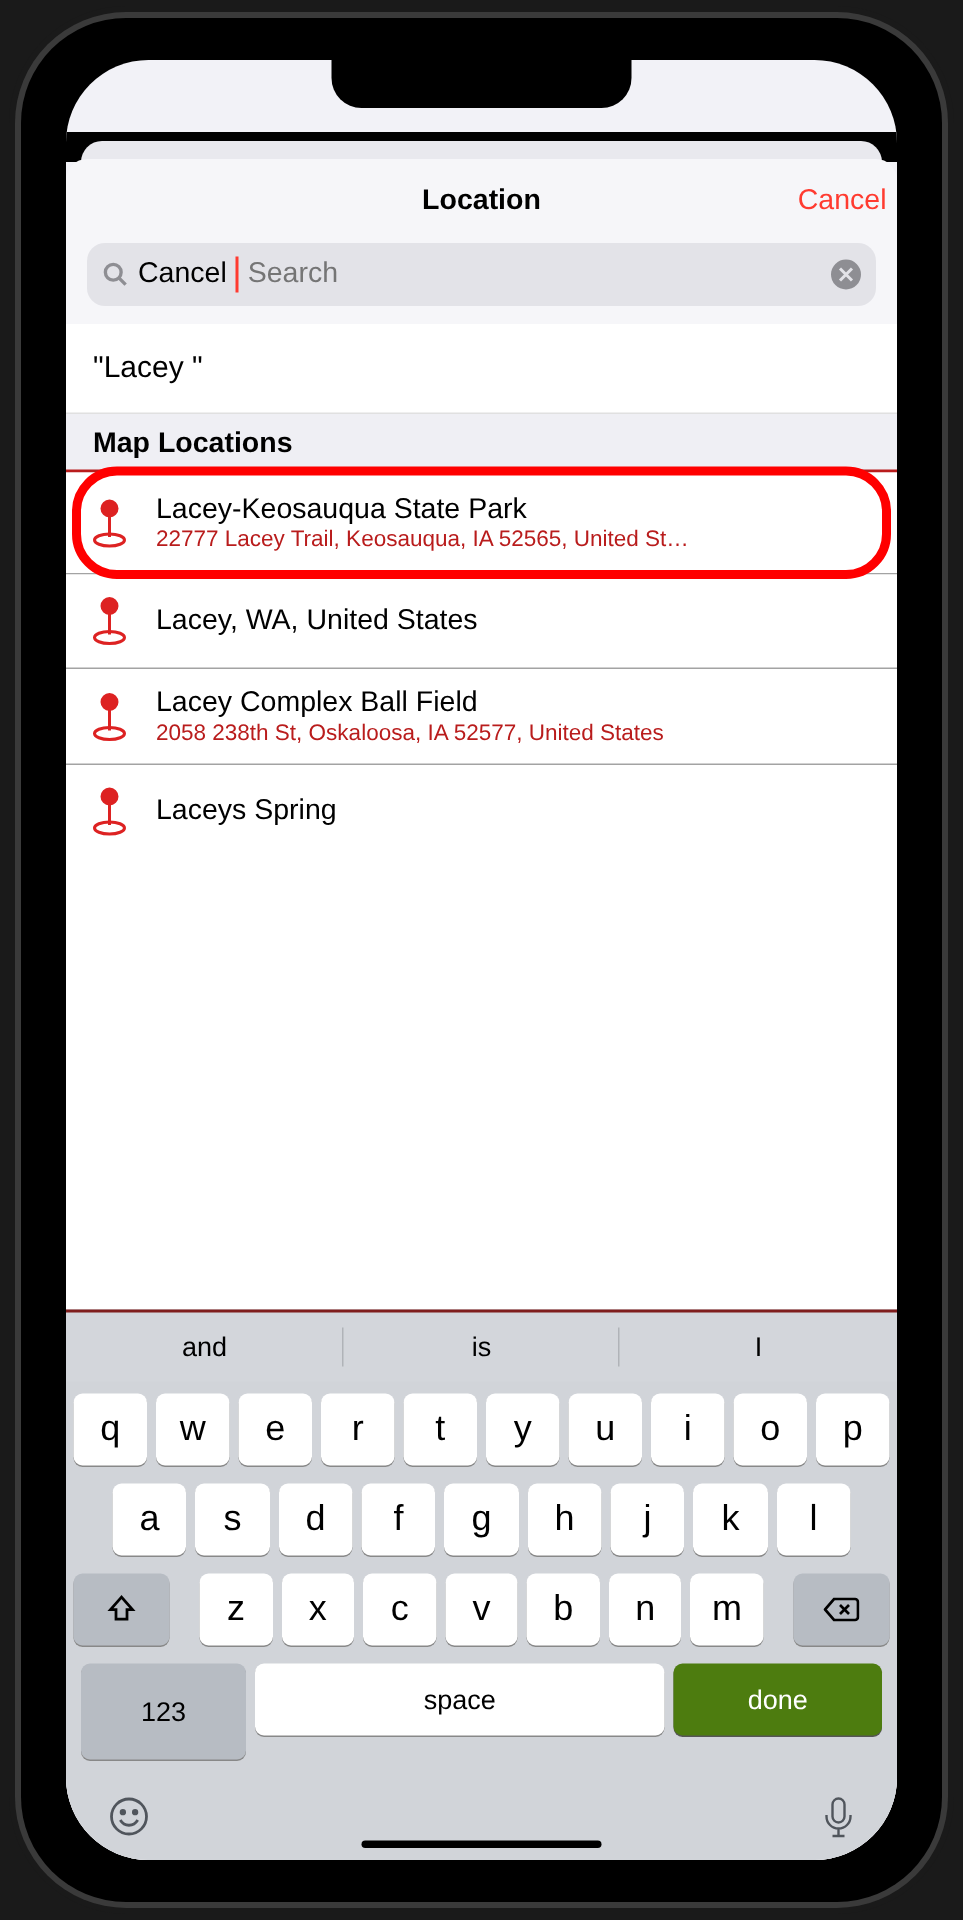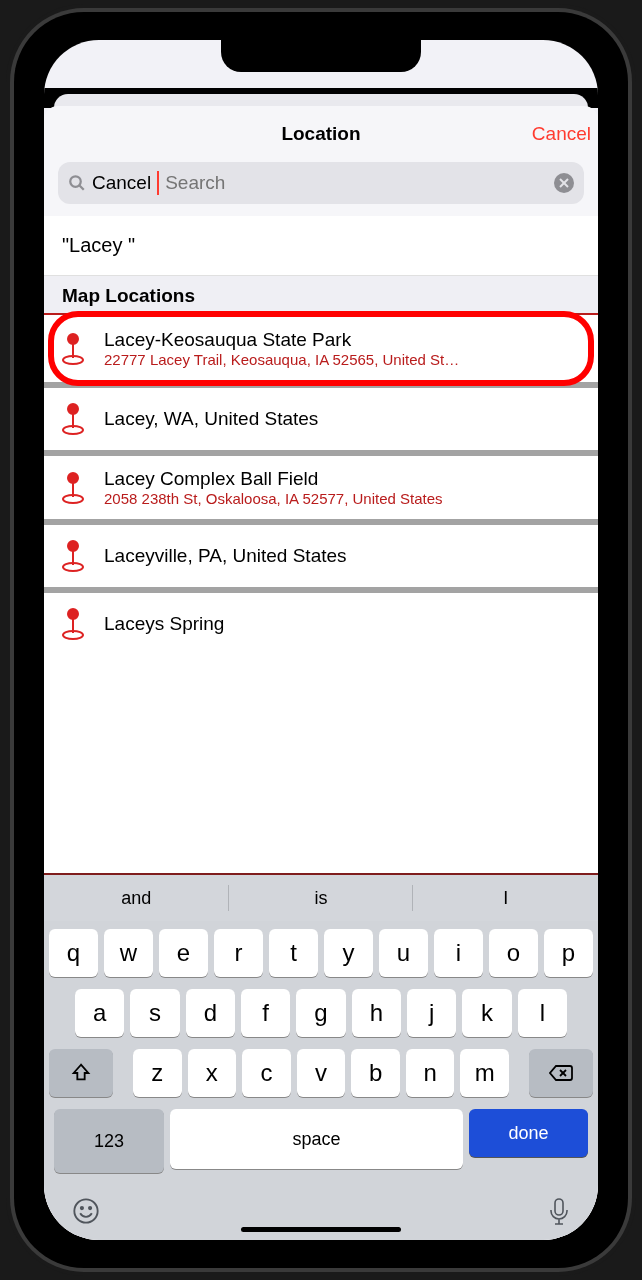--- a/index.html
+++ b/index.html
@@ -132,21 +132,21 @@
     font-size: 19px;
     font-weight: 600;
     color: #000;
     border-bottom: 2px solid #b91c1c;
   }
   .result-row {
     display: flex;
     align-items: center;
     gap: 16px;
     padding: 12px 16px 12px 14px;
-    border-bottom: 6px solid #a3a3a3;
+    border-bottom: 1px solid #a3a3a3;
     background: #fff;
     position: relative;
   }
   .result-row .pin-icon {
     width: 30px; height: 38px;
     flex-shrink: 0;
     display: flex; align-items: center; justify-content: center;
   }
   .result-text { flex: 1; min-width: 0; }
   .result-title { font-size: 19px; color: #000; white-space: nowrap; overflow: hidden; text-overflow: ellipsis; }
@@ -205,22 +205,22 @@
   }
   .key-row.row2 { padding: 0 26px; }
   .key-row.row3 .key-shift, .key-row.row3 .key-del {
     background: #b7bcc3;
     width: 64px;
     flex: none;
   }
   .key-row.row3 .spacer-narrow { width: 8px; flex: none; }
   .bottom-row { display: flex; gap: 6px; padding: 0 5px; margin-bottom: 8px; }
   .key-123 { background: #b7bcc3; width: 110px; flex: none; border-radius: 6px; box-shadow: 0 1px 0 #888; height: 64px; display: flex; align-items:center; justify-content:center; font-size:18px; }
-  .key-space { flex: 1; background: #fff; border-radius: 6px; box-shadow: 0 1px 0 #888; height: 60px; display:flex; align-items:center; justify-content:center; font-size:18px; }
-  .key-done { background: #1d4ed8; color: #fff; width: 119px; flex: none; border-radius: 6px; box-shadow: 0 1px 0 #555; height:48px; display:flex; align-items:center; justify-content:center; font-size:18px; }
+  .key-space { flex: 1; background: #fff; border-radius: 6px; box-shadow: 0 1px 0 #888; height: 48px; display:flex; align-items:center; justify-content:center; font-size:18px; }
+  .key-done { background: #4d7c0f; color: #fff; width: 139px; flex: none; border-radius: 6px; box-shadow: 0 1px 0 #555; height:48px; display:flex; align-items:center; justify-content:center; font-size:18px; }
   .kb-bottom { display: flex; justify-content: space-between; padding: 10px 28px 6px; }
   .kb-icon { font-size: 26px; color: #50555c; }
   
   .home-indicator {
     position: absolute;
     bottom: 8px; left: 50%;
     transform: translateX(-50%);
     width: 160px; height: 5px;
     background: #000;
     border-radius: 3px;
@@ -306,32 +306,20 @@
                 <line x1="13" y1="12" x2="13" y2="26"></line>
                 <ellipse cx="13" cy="28" rx="10" ry="4"></ellipse>
               </svg>
           </div>
           <div class="result-text">
             <div class="result-title">Lacey Complex Ball Field</div>
             <div class="result-sub">2058 238th St, Oskaloosa, IA  52577, United States</div>
           </div>
         </div>
 
-        <div class="result-row">
-          <div class="pin-icon">
-            <svg width="26" height="34" viewBox="0 0 26 34" fill="none" stroke="#d22" stroke-width="2">
-                <circle cx="13" cy="7" r="5" fill="#d22"></circle>
-                <line x1="13" y1="12" x2="13" y2="26"></line>
-                <ellipse cx="13" cy="28" rx="10" ry="4"></ellipse>
-              </svg>
-          </div>
-          <div class="result-text">
-            <div class="result-title">Laceyville, PA, United States</div>
-          </div>
-        </div>
 
         <div class="result-row" style="border-bottom:none;">
           <div class="pin-icon">
             <svg width="26" height="34" viewBox="0 0 26 34" fill="none" stroke="#d22" stroke-width="2">
                 <circle cx="13" cy="7" r="5" fill="#d22"></circle>
                 <line x1="13" y1="12" x2="13" y2="26"></line>
                 <ellipse cx="13" cy="28" rx="10" ry="4"></ellipse>
               </svg>
           </div>
           <div class="result-text">

